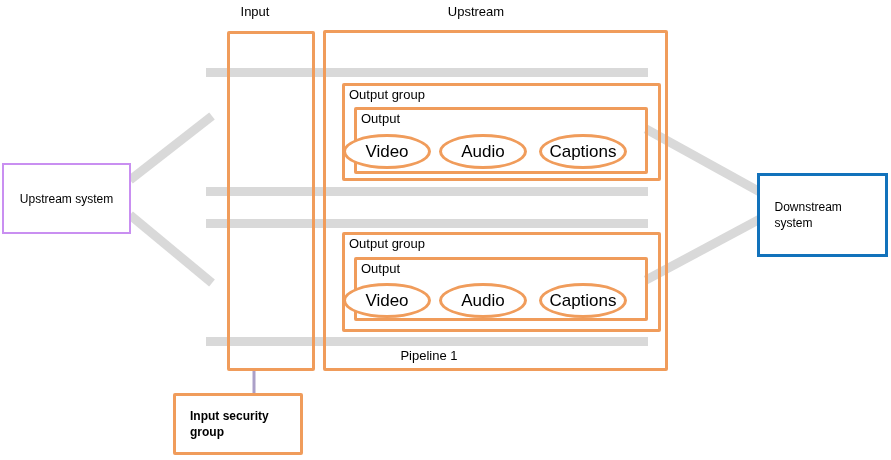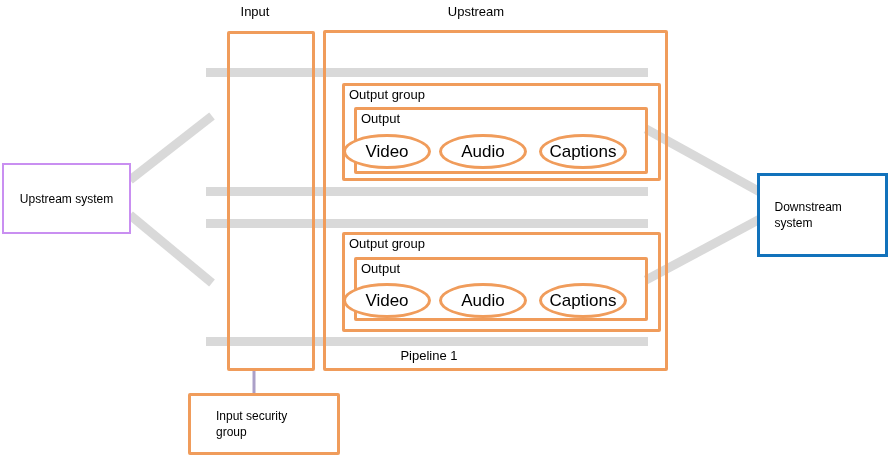--- a/index.html
+++ b/index.html
@@ -103,17 +103,17 @@
   <div class="lbl" style="left:354px;top:348px;width:150px;">Pipeline 1</div>
 
   <div class="extbox upstream" style="left:2px;top:163px;width:129px;height:71px;">
     <span>Upstream system</span>
   </div>
 
   <div class="extbox downstream" style="left:757px;top:173px;width:131px;height:84px;">
     <span class="wrapnarrow">Downstream system</span>
   </div>
 
-  <div class="extbox isg" style="left:188px;top:393px;width:152px;height:62px;">
+  <div class="extbox isg" style="left:173px;top:393px;width:130px;height:62px;font-weight:bold;">
     <span class="wrapnarrow">Input security group</span>
   </div>
 
 </div>
 
 </body></html>

